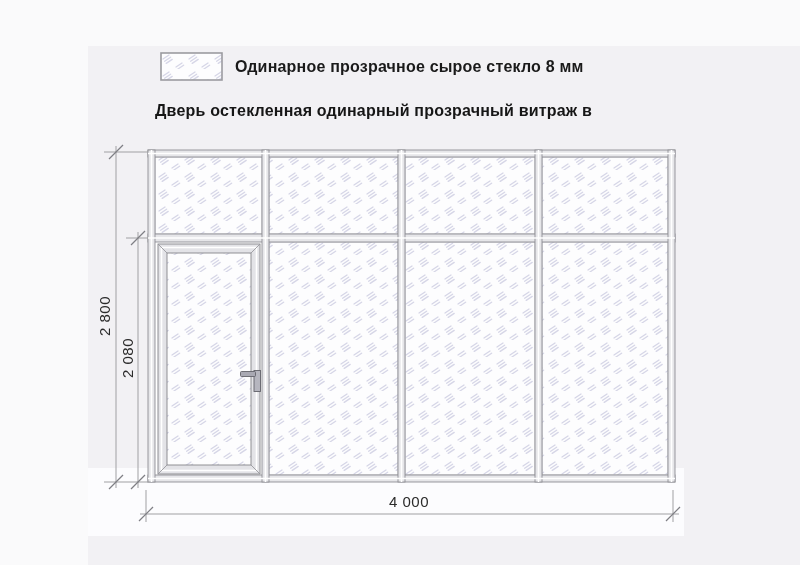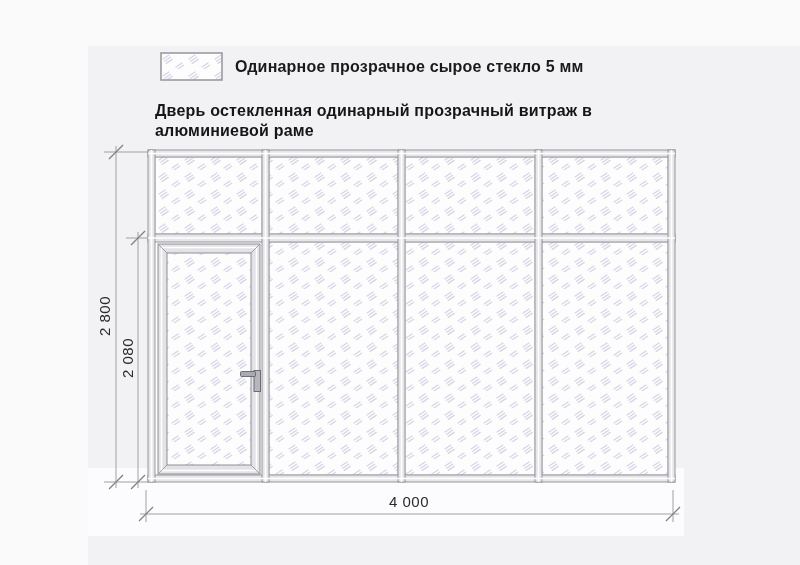--- a/index.html
+++ b/index.html
@@ -50,26 +50,25 @@
           <path d="M3,7 l6,-4"></path>
             <path d="M4.6,9.2 l6,-4"></path>
             <path d="M6.2,11.4 l6,-4"></path>
           <path d="M16,15 l6,-4"></path>
             <path d="M17.6,17.2 l6,-4"></path>
         </g>
       </pattern>
     </defs>
     <rect x="1" y="1" width="61" height="27" fill="url(#glassHatchA)" stroke="#9b9ba0" stroke-width="1.6"></rect>
   </svg>
-  <span class="legend-label">Одинарное прозрачное сырое стекло 5 мм</span>
+  <span class="legend-label">Одинарное прозрачное сырое стекло 8 мм</span>
 </div>
 
 <div class="title-block">
   <span>Дверь остекленная одинарный прозрачный витраж в</span>
-  <span>алюминиевой раме</span>
 </div>
 
 <svg class="drawing-svg" width="800" height="565" viewBox="0 0 800 565">
   <defs>
     <pattern id="glassHatchB" width="26" height="17" patternUnits="userSpaceOnUse">
       <rect width="26" height="17" fill="#fdfdfe"></rect>
       <g stroke="#d6d6e7" stroke-width="1.3" stroke-linecap="round">
         <path d="M3,7 l6,-4"></path>
           <path d="M4.6,9.2 l6,-4"></path>
           <path d="M6.2,11.4 l6,-4"></path>

